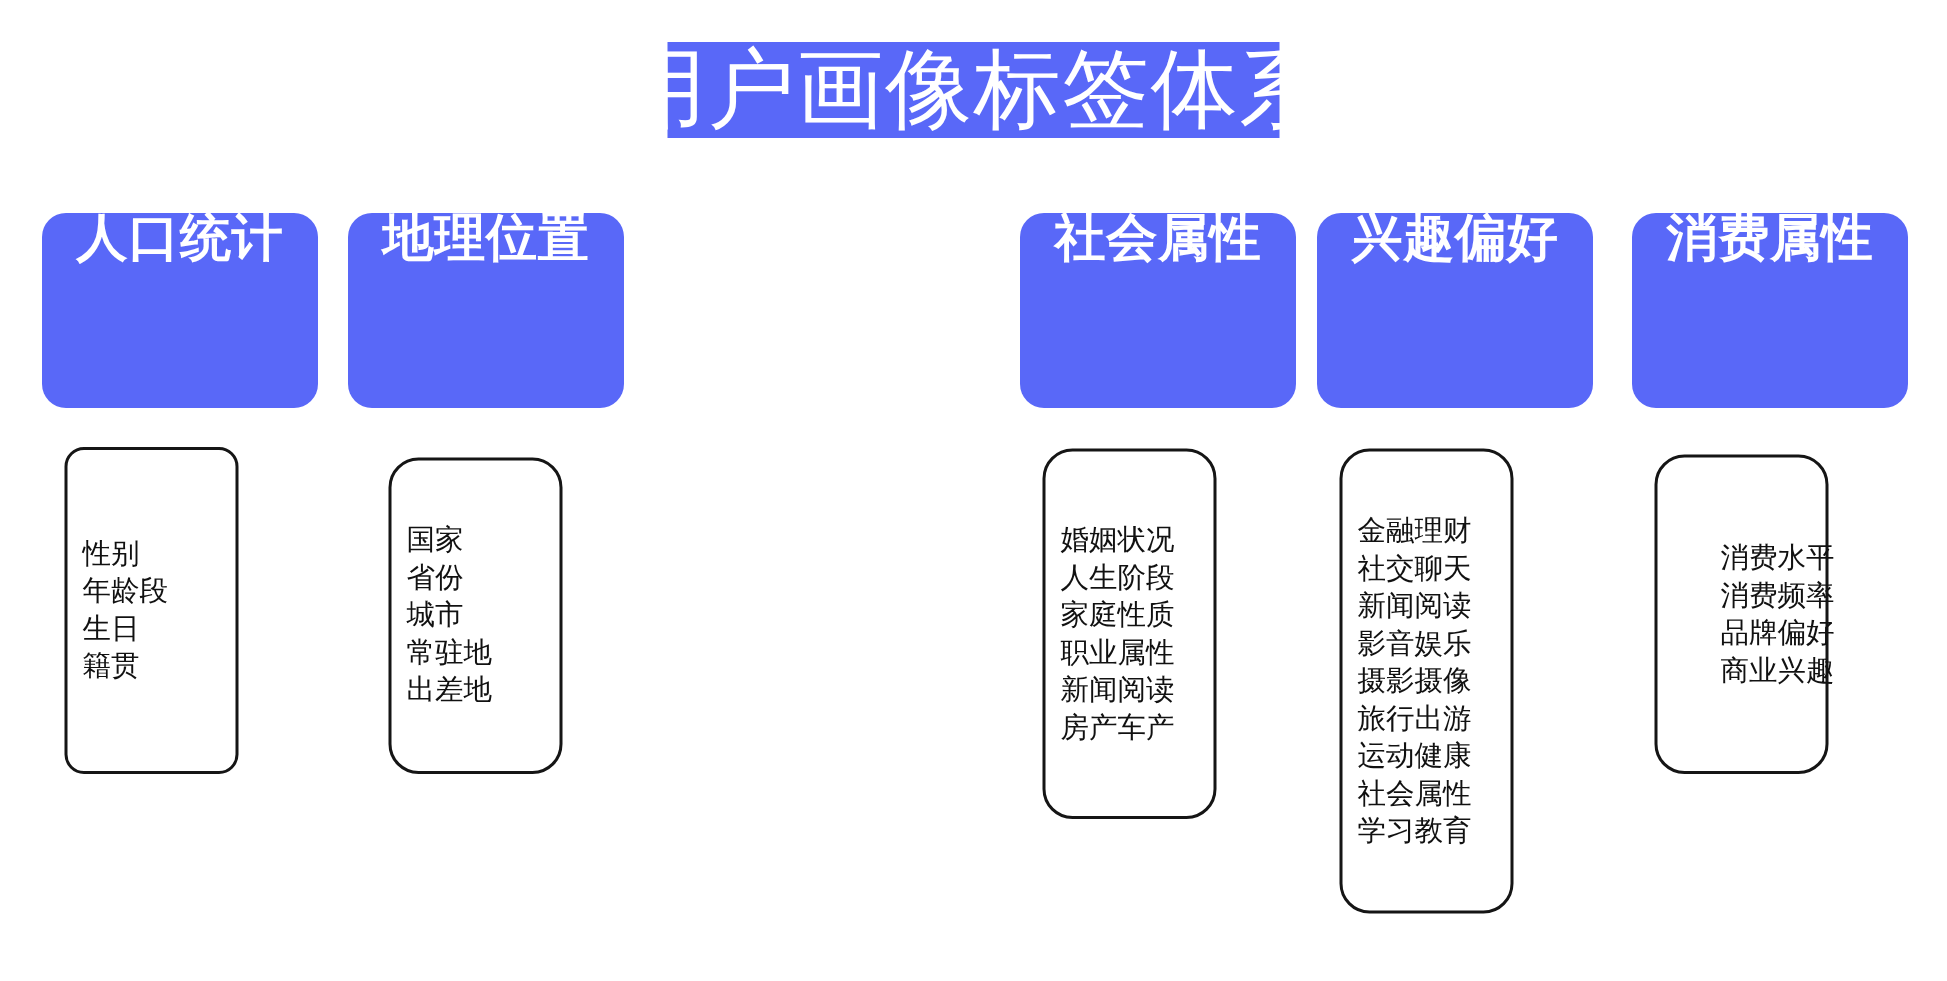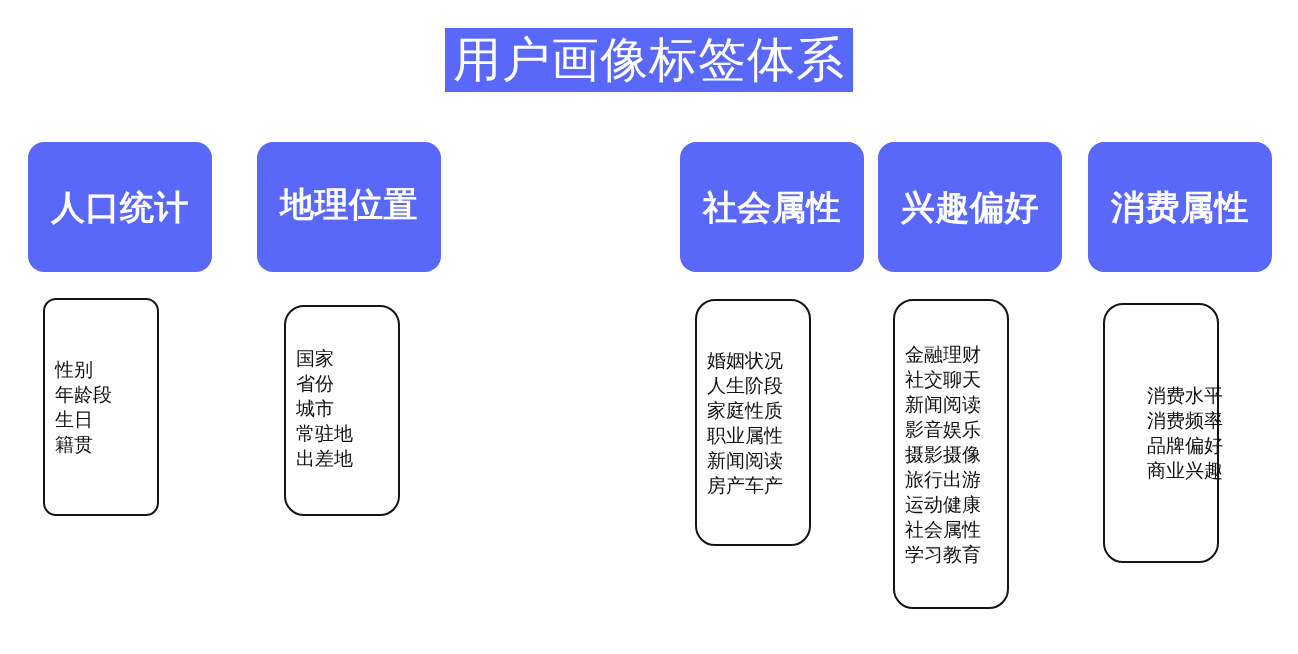--- a/index.html
+++ b/index.html
@@ -23,55 +23,55 @@
     top: 28px;
     width: 408px;
     height: 64px;
     background: #5968f8;
     display: flex;
     align-items: center;
     justify-content: center;
   }
   #title-banner .title-text {
     font-family: "Liberation Serif", "DejaVu Serif", serif;
-    font-size: 48px;
+    font-size: 58px;
     line-height: 1;
     color: #ffffff;
     letter-spacing: 1px;
     white-space: nowrap;
   }
 
   
   #columns {
     position: absolute;
     left: 28px;
     top: 142px;
     width: 1242px;
     height: 500px;
   }
   .column {
     position: absolute;
     top: 0;
     width: 184px;
   }
   .col-0 { left: 0px; }
-  .col-1 { left: 229px; font-family: Liberation Mono, monospace; }
+  .col-1 { left: 204px; }
   .col-2 { left: 424px; }
   .col-3 { left: 652px; }
   .col-4 { left: 850px; }
   .col-5 { left: 1060px; }
 
   
   .cat-header {
     width: 184px;
     height: 130px;
     background: #5968f8;
     border-radius: 16px;
     display: flex;
-    align-items: center;
+    align-items: flex-start;
     justify-content: center;
     box-sizing: border-box;
   }
   .cat-header .cat-title {
     font-size: 34px;
     font-weight: bold;
     color: #ffffff;
     letter-spacing: 0.5px;
     white-space: nowrap;
     line-height: 1;
@@ -164,21 +164,21 @@
           <span class="tag-item">运动健康</span>
           <span class="tag-item">社会属性</span>
           <span class="tag-item">学习教育</span>
         </div>
       </div>
     </div>
     <div class="column col-5">
       <div class="cat-header">
         <span class="cat-title">消费属性</span>
       </div>
-      <div class="cat-body" style="top: 161px; height: 260px; padding-left: 42px;">
+      <div class="cat-body" style="top: 161px; height: 213px; padding-left: 42px;">
         <div class="tag-list">
           <span class="tag-item">消费水平</span>
           <span class="tag-item">消费频率</span>
           <span class="tag-item">品牌偏好</span>
           <span class="tag-item">商业兴趣</span>
         </div>
       </div>
     </div>
   </div>
 

